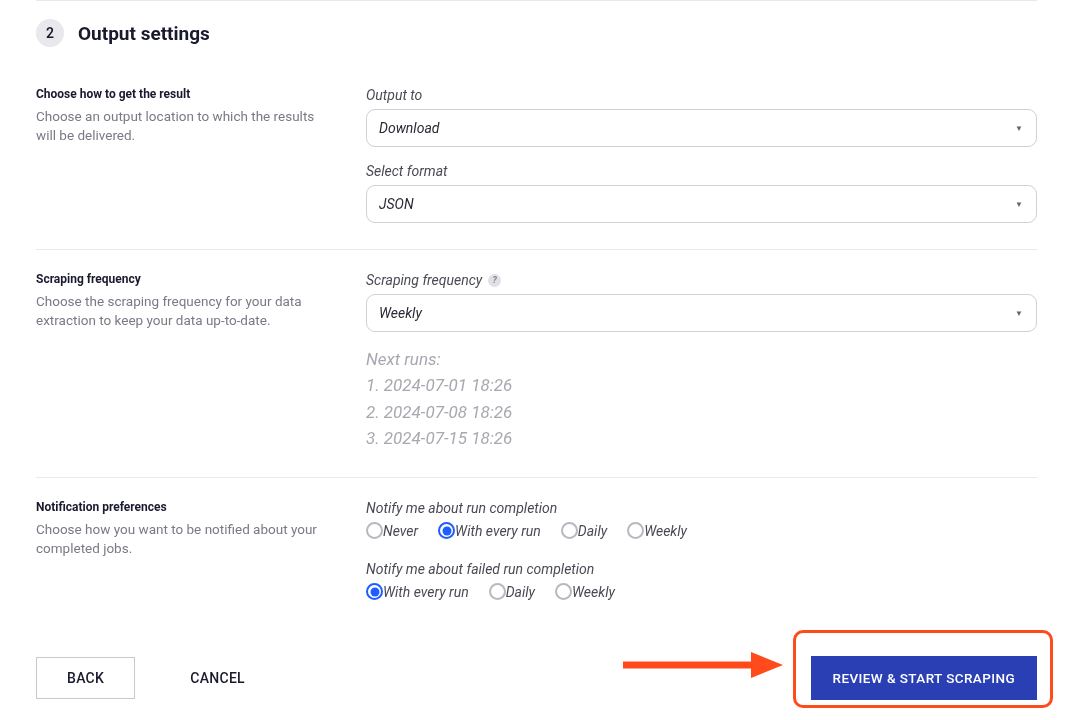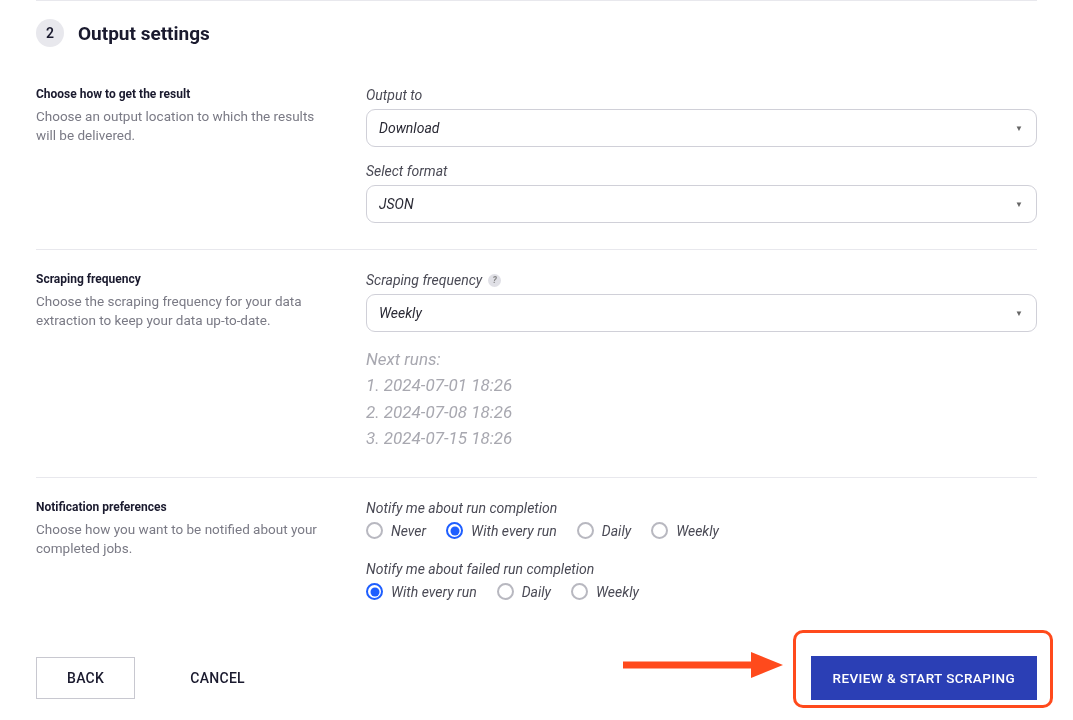--- a/index.html
+++ b/index.html
@@ -129,21 +129,20 @@
     }
     .radio-group {
       display: flex;
       gap: 20px;
       margin-bottom: 22px;
       margin-top: 2px;
     }
     .radio-option {
       display: inline-flex;
       align-items: center;
-      gap: 8px;
       cursor: pointer;
       font-size: 14px;
       color: #4a4a55;
     }
     .radio-circle {
       width: 17px;
       height: 17px;
       border-radius: 50%;
       border: 2px solid #b8b8c0;
       position: relative;

